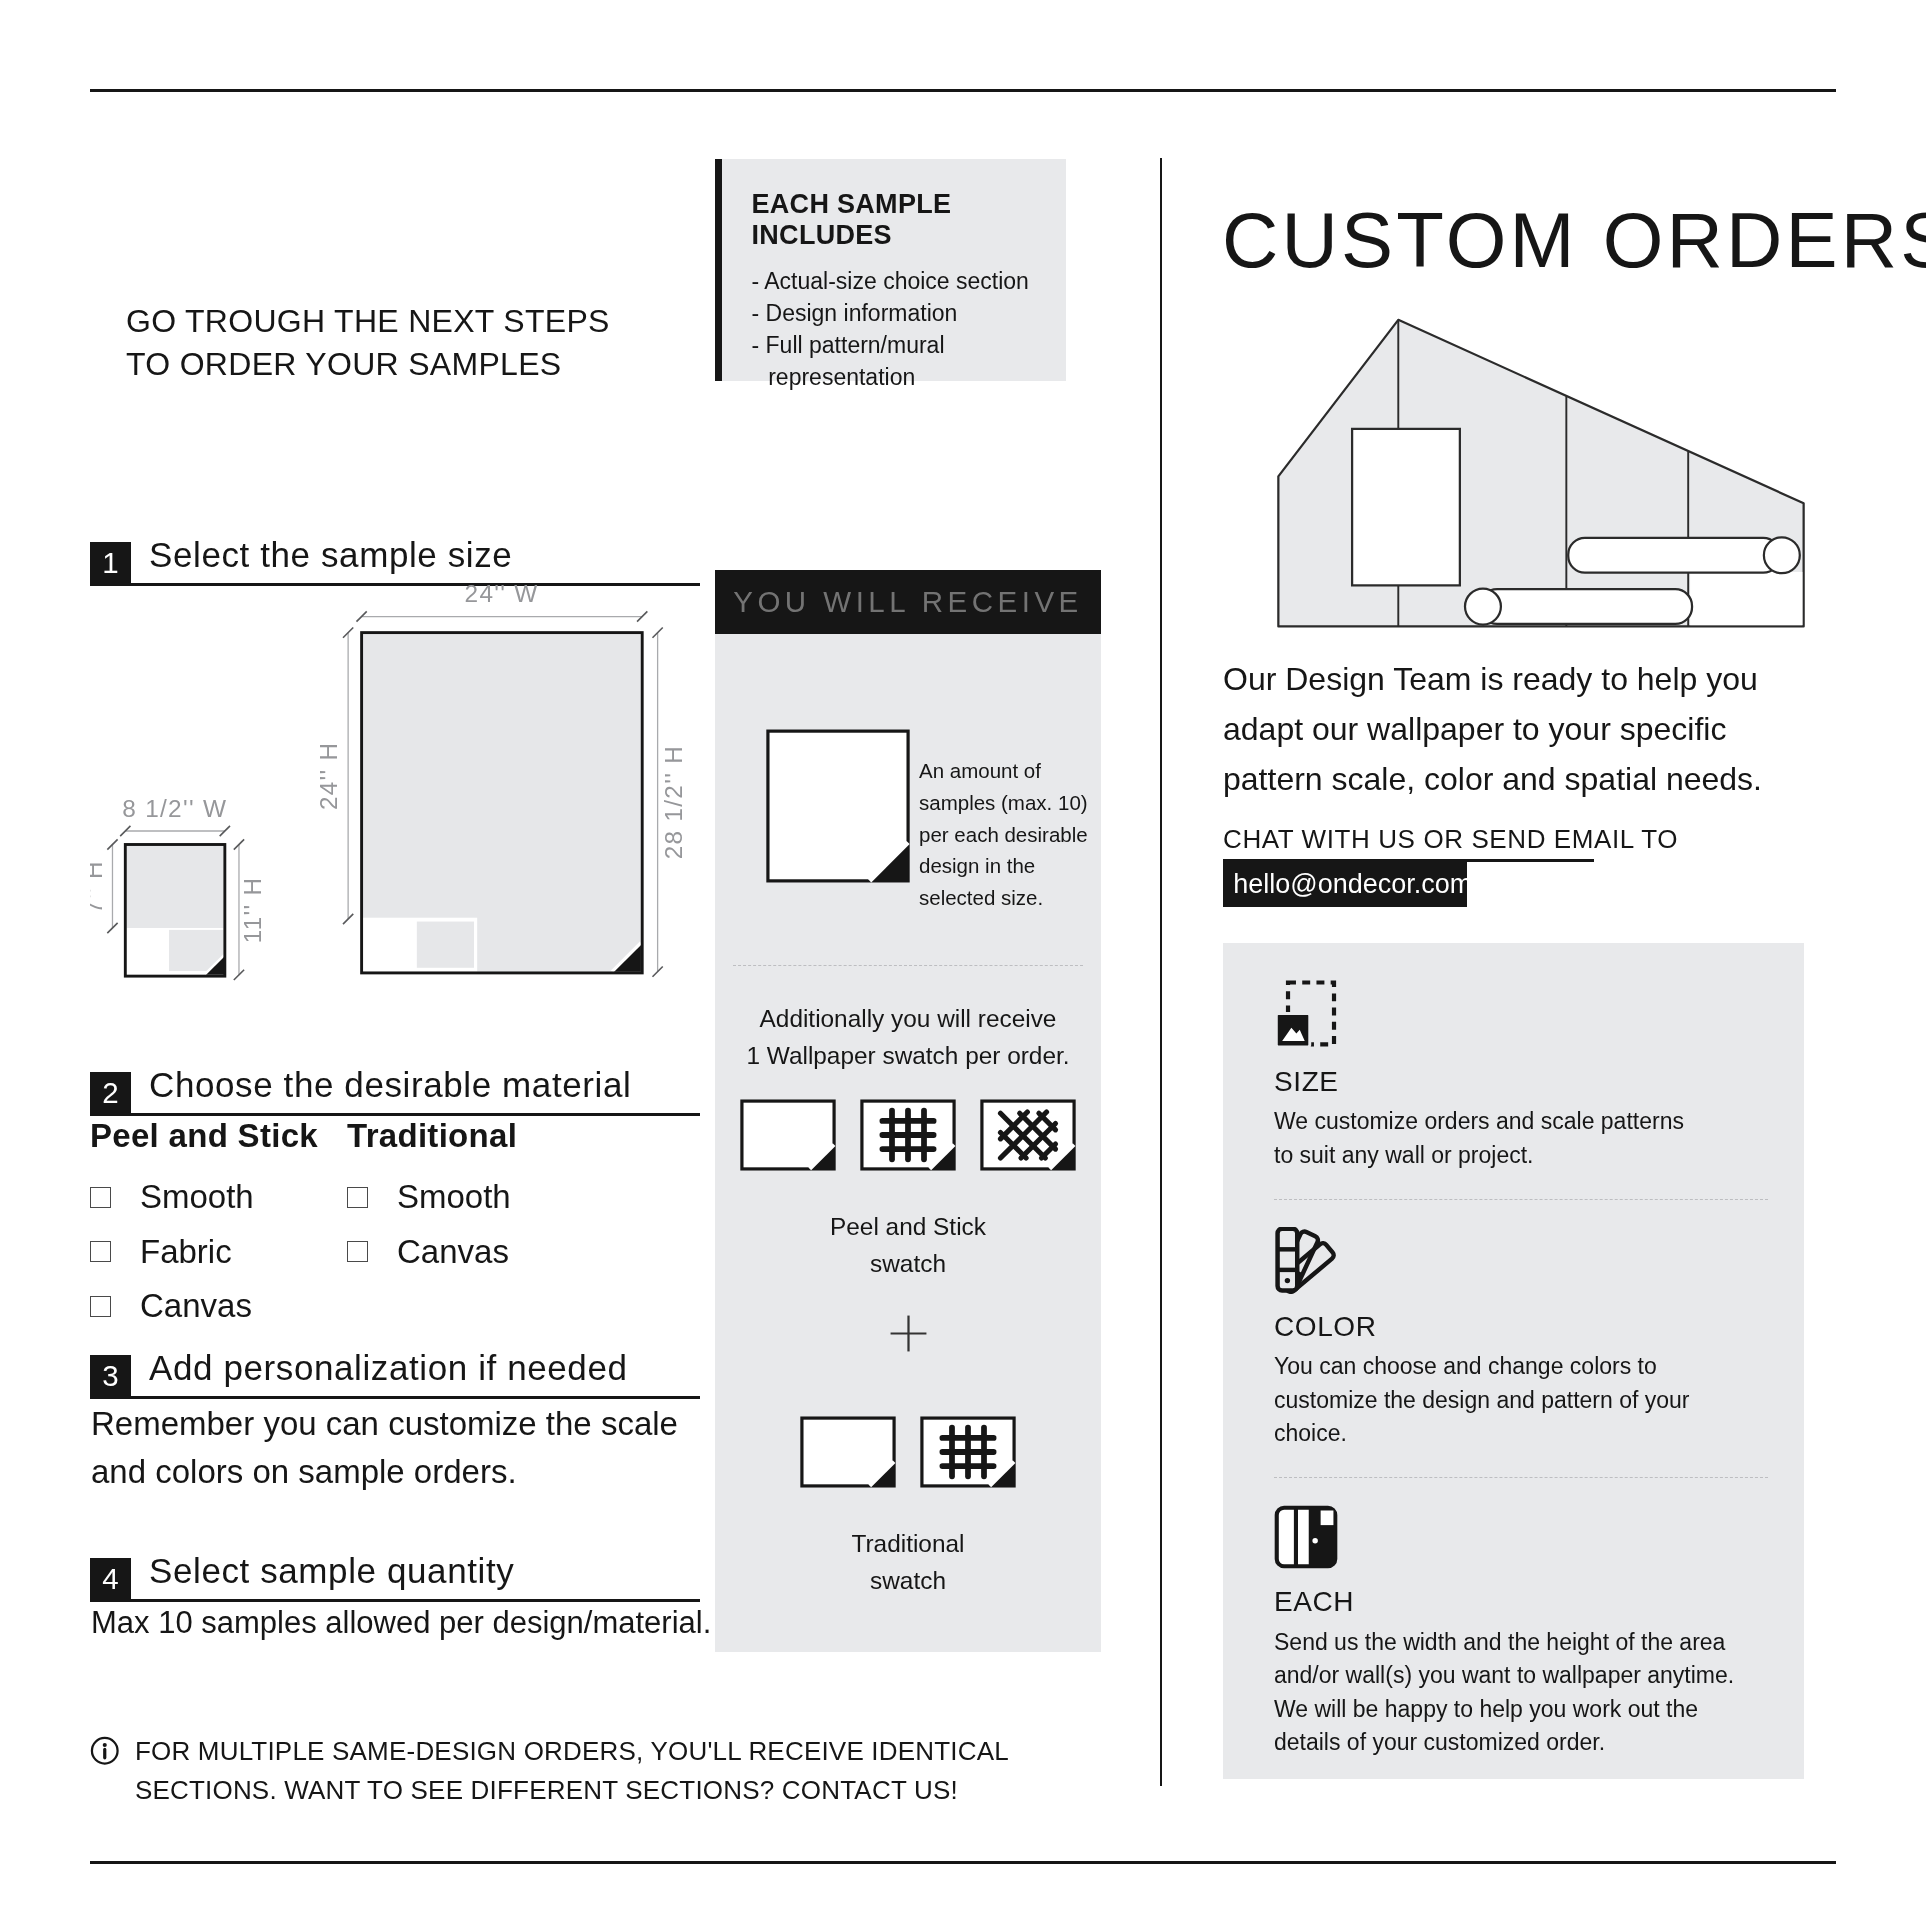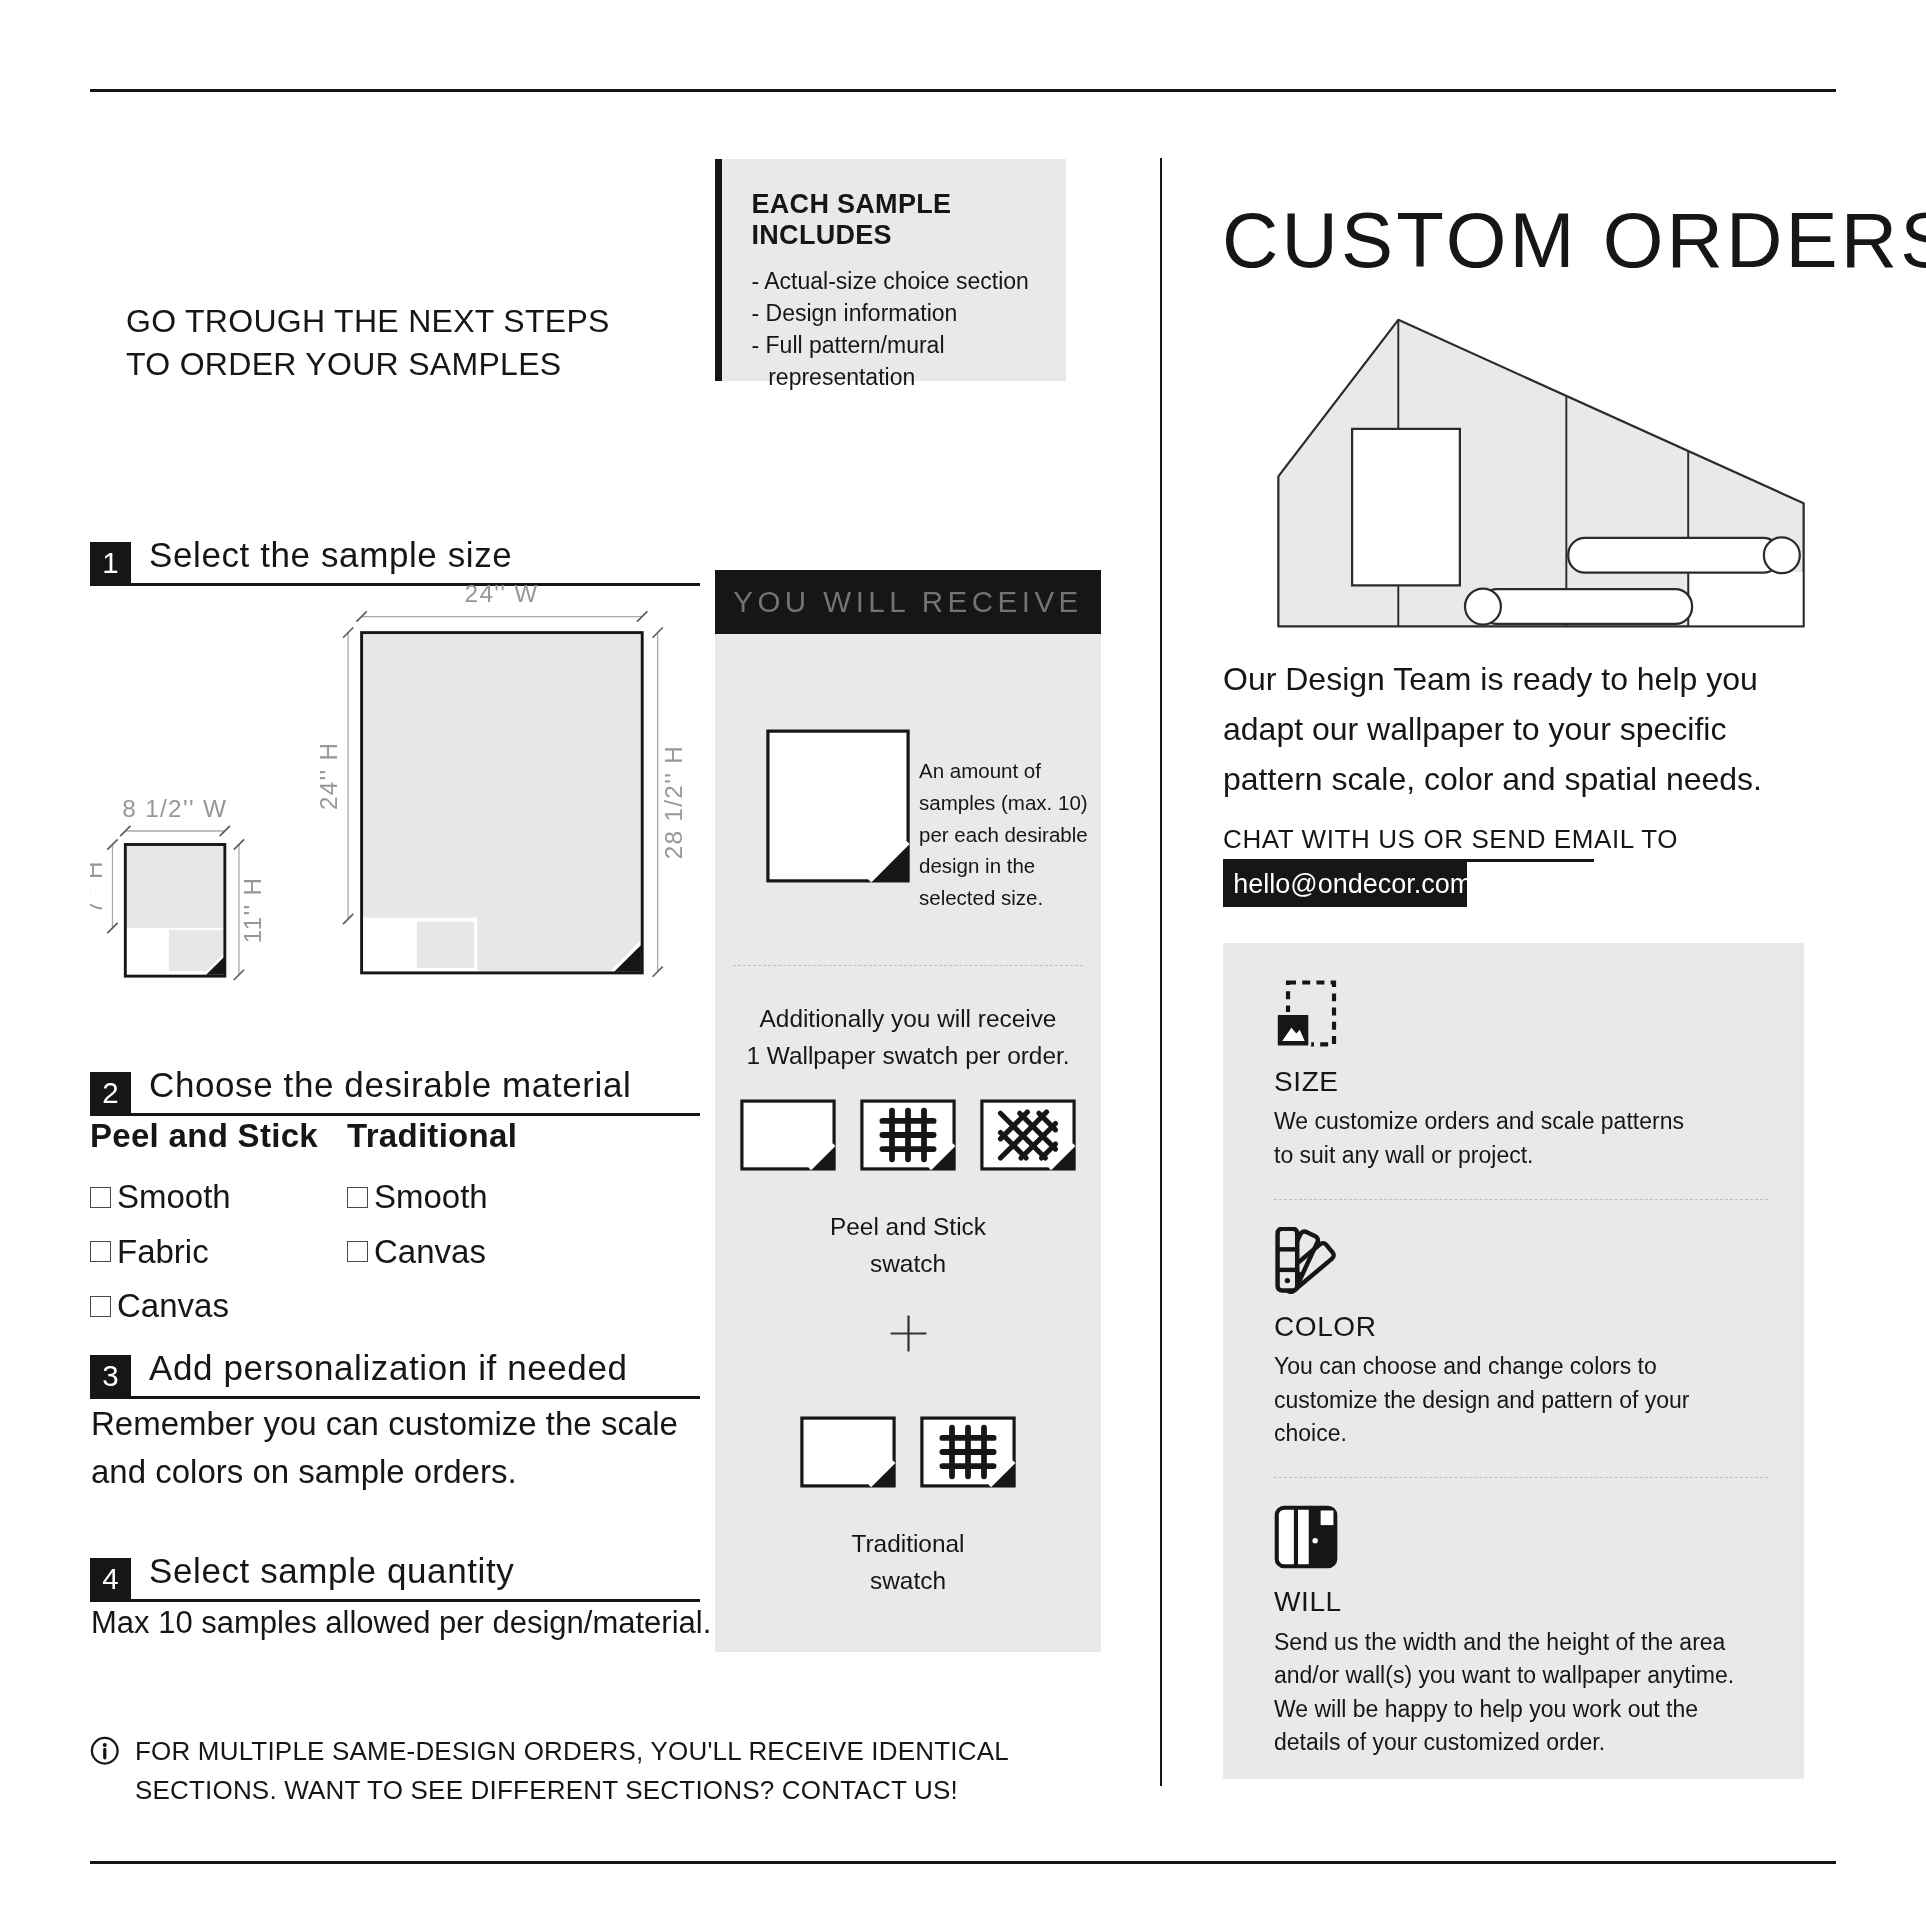--- a/index.html
+++ b/index.html
@@ -16,21 +16,21 @@
   .step-header { position:absolute; left:90px; width:610px; display:flex; align-items:center; gap:18px; border-bottom:3.2px solid #161616; }
   .step-num { width:41px; height:41px; background:#161616; color:#fff; font-size:29.5px; font-weight:400;
               display:flex; align-items:center; justify-content:center; flex:0 0 auto; margin-bottom:-7.7px; }
   .step-title { font-size:35px; font-weight:300; letter-spacing:0.6px; white-space:nowrap; padding-bottom:7.7px;text-align:center; }
 
   .diagram-svg { position:absolute; left:90px; top:578px; }
   .dim-label { font-size:38px; letter-spacing:2px; fill:#96979a; font-weight:300; }
 
   .mat-col { position:absolute; top:1117px; }
   .mat-head { font-size:33px; font-weight:700; letter-spacing:0.3px; margin-bottom:23px; }
-  .mat-opt { display:flex; align-items:center; gap:6px; margin-bottom:16.7px; font-size:33px; font-weight:300; }
+  .mat-opt { display:flex; align-items:center; gap:29px; margin-bottom:16.7px; font-size:33px; font-weight:300; }
   .checkbox { width:19px; height:19px; border:1.9px solid #4a4a4a; background:#fff; display:inline-block; flex:0 0 auto; }
 
   .body-text { position:absolute; font-weight:300; white-space:pre-line; }
   .step3-text { left:91px; top:1400px; font-size:33px; line-height:1.45; }
   .step4-text { left:91px; top:1605px; font-size:31px; }
 
   .footer-note { position:absolute; left:90px; top:1732px; display:flex; gap:15.4px; align-items:flex-start; }
   .footer-text { font-size:26px; font-weight:400; line-height:1.5; letter-spacing:0.2px; white-space:pre-line; }
 
   .includes-box { position:absolute; left:715px; top:159px; width:351px; height:222px; background:#e8e9eb;
@@ -336,21 +336,21 @@
 choice.</div>
     <hr class="feature-rule">
 
     <svg class="feature-icon" width="64" height="64" viewBox="0 0 140 140">
       <rect x="6" y="6" width="128" height="128" rx="16" fill="#ffffff" stroke="#161616" stroke-width="9"></rect>
       <line x1="48" y1="8" x2="48" y2="132" stroke="#161616" stroke-width="9"></line>
       <path d="M76,6 H118 a16,16 0 0 1 16,16 V118 a16,16 0 0 1 -16,16 H76 Z" fill="#161616"></path>
       <rect x="102" y="12" width="28" height="32" fill="#ffffff"></rect>
       <circle cx="90" cy="78" r="6" fill="#ffffff"></circle>
     </svg>
-    <div class="feature-head">WILL</div>
+    <div class="feature-head">EACH</div>
     <div class="feature-text">Send us the width and the height of the area
 and/or wall(s) you want to wallpaper anytime.
 We will be happy to help you work out the
 details of your customized order.</div>
   </div>
 
 </div>
 
 
 </body></html>

